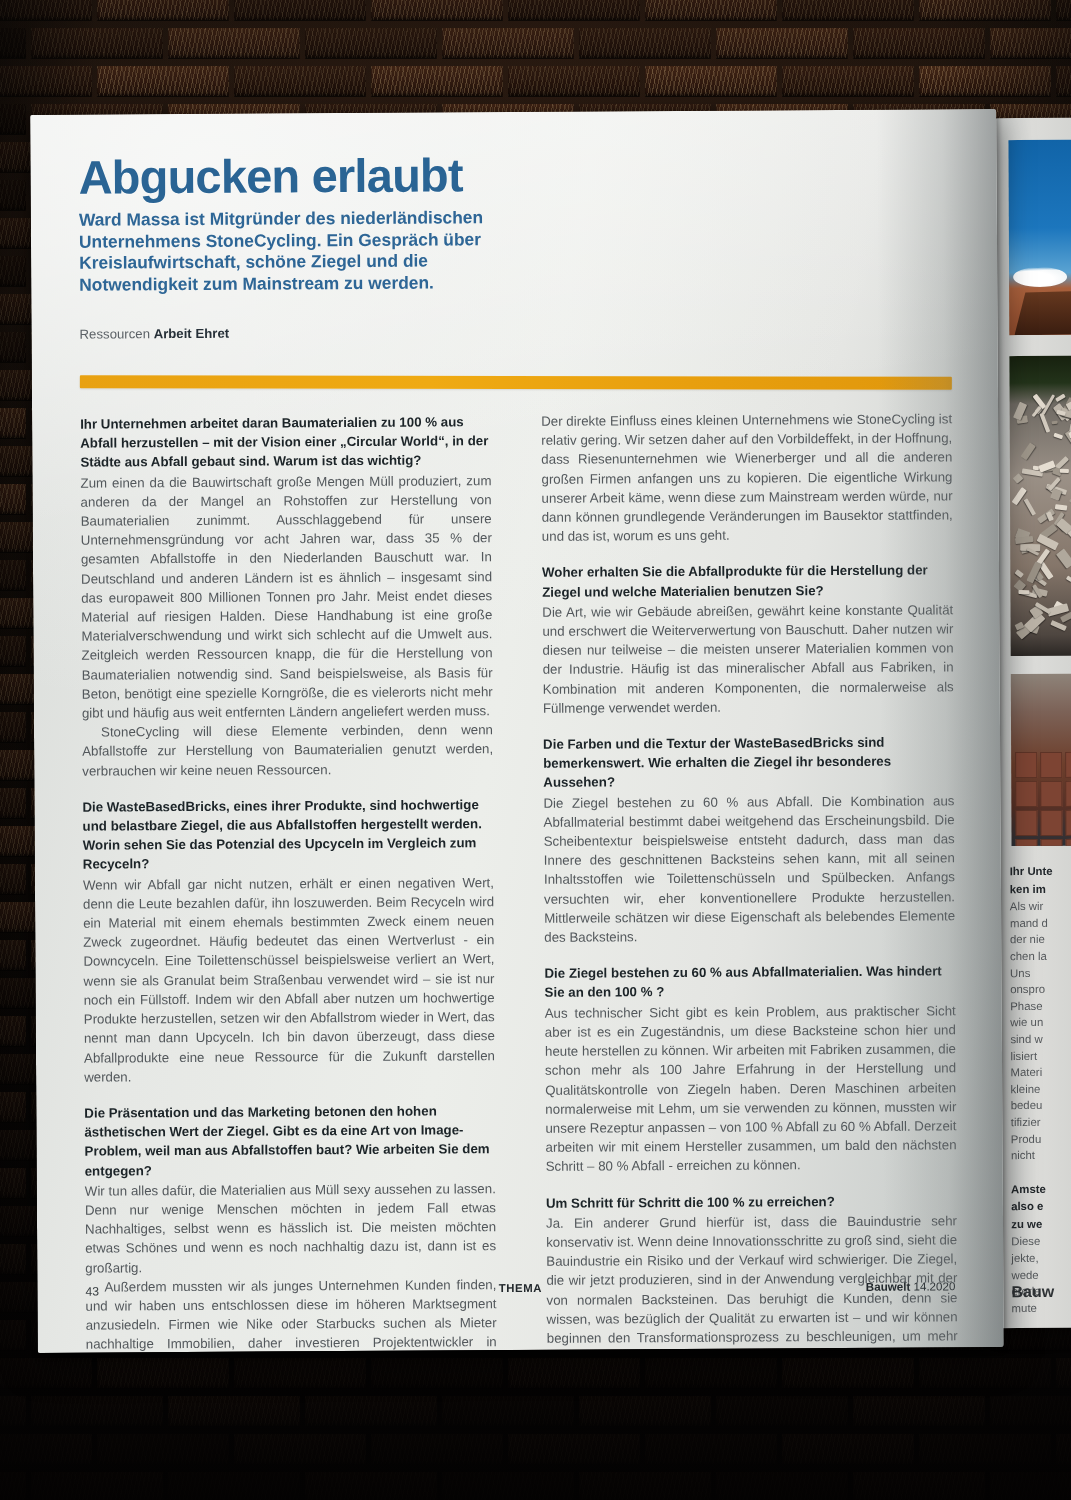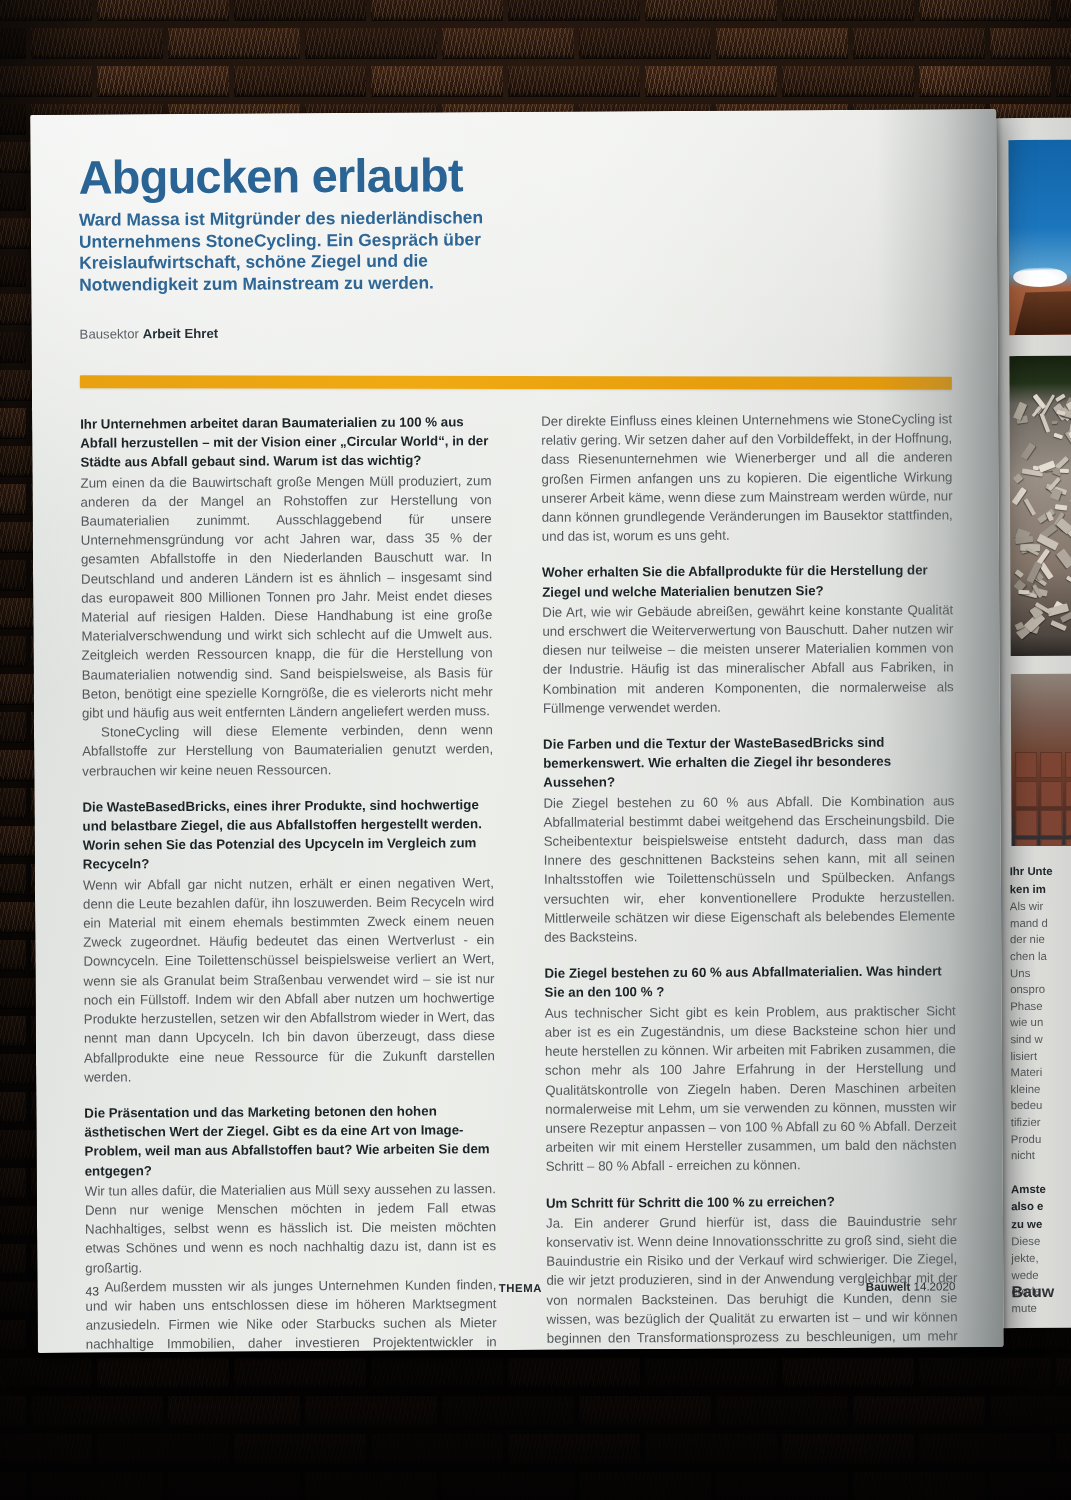--- a/index.html
+++ b/index.html
@@ -736,21 +736,21 @@
   </div>
 
   <div class="page">
     <div class="inner">
 
       <h1 class="headline">Abgucken erlaubt</h1>
 
       <div class="standfirst">Ward Massa ist Mitgründer des niederländischen Unternehmens StoneCycling. Ein Gespräch über Kreislaufwirtschaft, schöne Ziegel und die Notwendigkeit zum Mainstream zu werden.</div>
 
       <div class="byline">
-        <span>Bausektor</span>
+        <span>Ressourcen</span>
         <b>Arbeit Ehret</b>
       </div>
 
     </div>
 
     <div class="rule"></div>
 
     <div class="cols">
       <div class="col" id="col-left">
           <div class="q">Ihr Unternehmen arbeitet daran Baumaterialien zu 100 % aus Abfall herzustellen – mit der Vision einer „Circular World“, in der Städte aus Abfall gebaut sind. Warum ist das wichtig?</div>

